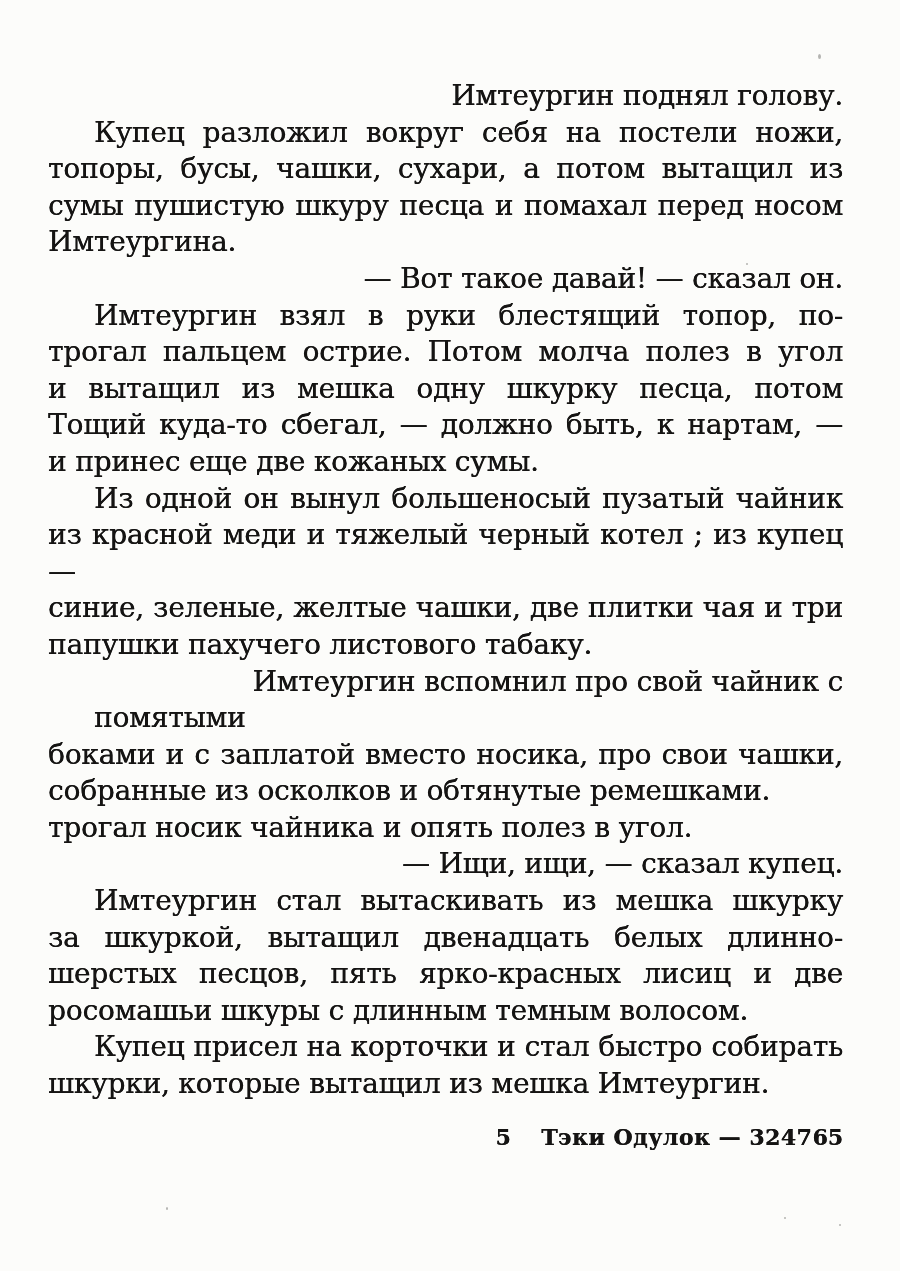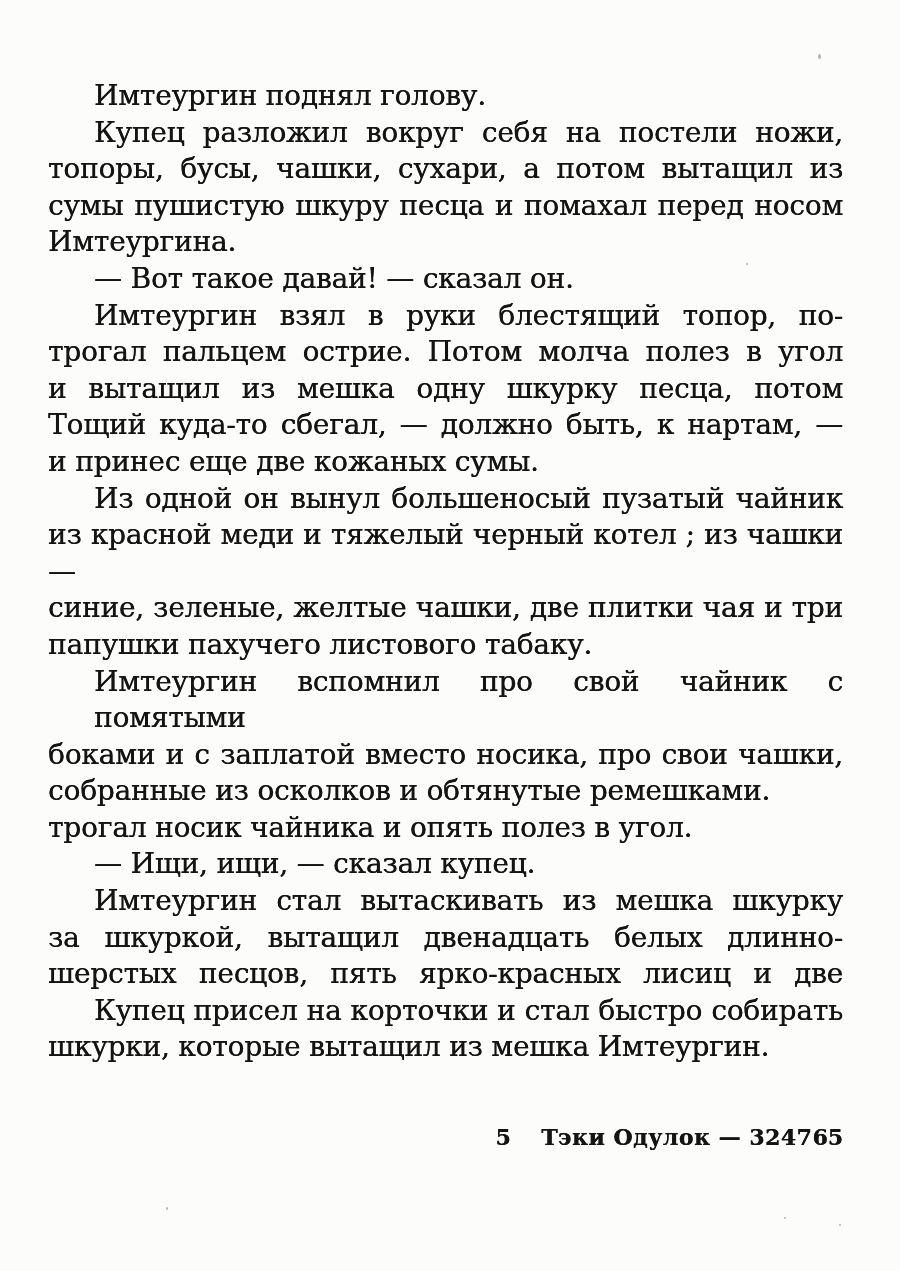--- a/index.html
+++ b/index.html
@@ -24,21 +24,21 @@
     line-height: 36.6px;
     letter-spacing: -0.2px;
     text-align: left;
     text-shadow: 0.3px 0 0 currentColor;
     white-space: normal;
   }
   .line.just {
     text-align: justify;
     text-align-last: justify;
   }
-  .line.ind { padding-left: 46px; }
+  .line.ind { padding-left: 46px; text-align: right; }
   .footer {
     position: absolute;
     left: 48px; right: 57px; top: 1124px;
     display: flex;
     justify-content: flex-end;
     align-items: baseline;
     font-weight: bold;
   }
   .sig { font-size: 22px; letter-spacing: 0.5px; text-shadow: 0.3px 0 0 currentColor; }
   .sig .sheet-no { margin-right: 30px; margin-left: 38px; }
@@ -61,31 +61,32 @@
     <div class="line just">топоры, бусы, чашки, сухари, а потом вытащил из</div>
     <div class="line just">сумы пушистую шкуру песца и помахал перед носом</div>
     <div class="line">Имтеургина.</div>
     <div class="line ind">— Вот такое давай! — сказал он.</div>
     <div class="line ind just">Имтеургин взял в руки блестящий топор, по-</div>
     <div class="line just">трогал пальцем острие. Потом молча полез в угол</div>
     <div class="line just">и вытащил из мешка одну шкурку песца, потом</div>
     <div class="line just">Тощий куда-то сбегал, — должно быть, к нартам, —</div>
     <div class="line">и принес еще две кожаных сумы.</div>
     <div class="line ind just">Из одной он вынул большеносый пузатый чайник</div>
-    <div class="line just">из красной меди и тяжелый черный котел ; из чашки—</div>
+    <div class="line just">из красной меди и тяжелый черный котел ; из купец—</div>
     <div class="line just">синие, зеленые, желтые чашки, две плитки чая и три</div>
     <div class="line">папушки пахучего листового табаку.</div>
     <div class="line ind just">Имтеургин вспомнил про свой чайник с помятыми</div>
     <div class="line just">боками и с заплатой вместо носика, про свои чашки,</div>
     <div class="line">собранные из осколков и обтянутые ремешками.</div>
     <div class="line">трогал носик чайника и опять полез в угол.</div>
     <div class="line ind">— Ищи, ищи, — сказал купец.</div>
     <div class="line ind just">Имтеургин стал вытаскивать из мешка шкурку</div>
     <div class="line just">за шкуркой, вытащил двенадцать белых длинно-</div>
     <div class="line just">шерстых песцов, пять ярко-красных лисиц и две</div>
+    <div class="line">росомашьи шкуры с длинным темным волосом.</div>
     <div class="line ind just">Купец присел на корточки и стал быстро собирать</div>
     <div class="line">шкурки, которые вытащил из мешка Имтеургин.</div>
   </div>
 
   <div class="footer">
     <span class="sig"><span class="sheet-no">5</span><span>Тэки Одулок — 3247</span></span>
     <span class="pagenum">65</span>
   </div>
 
   <div class="speck" style="left:818px; top:54px; width:3px; height:5px;"></div>

